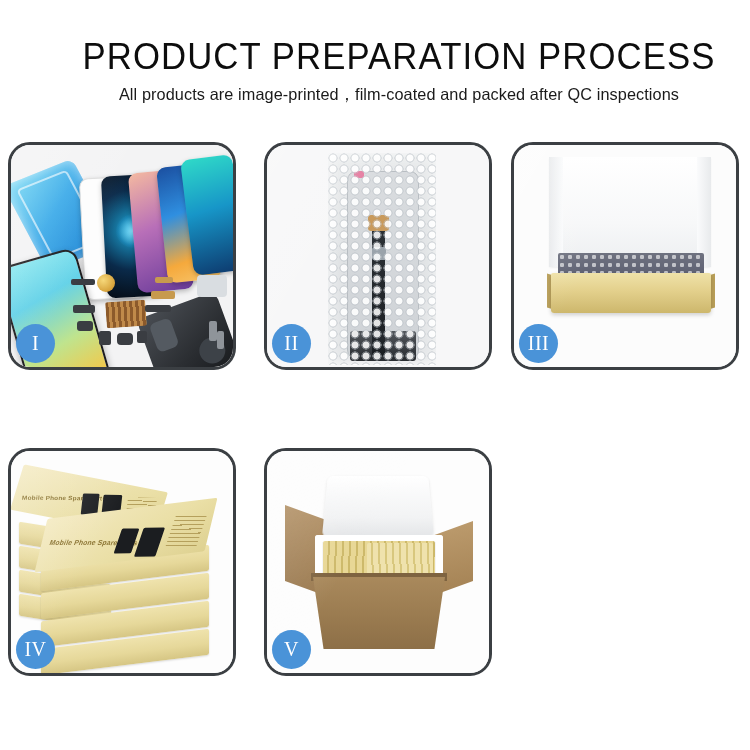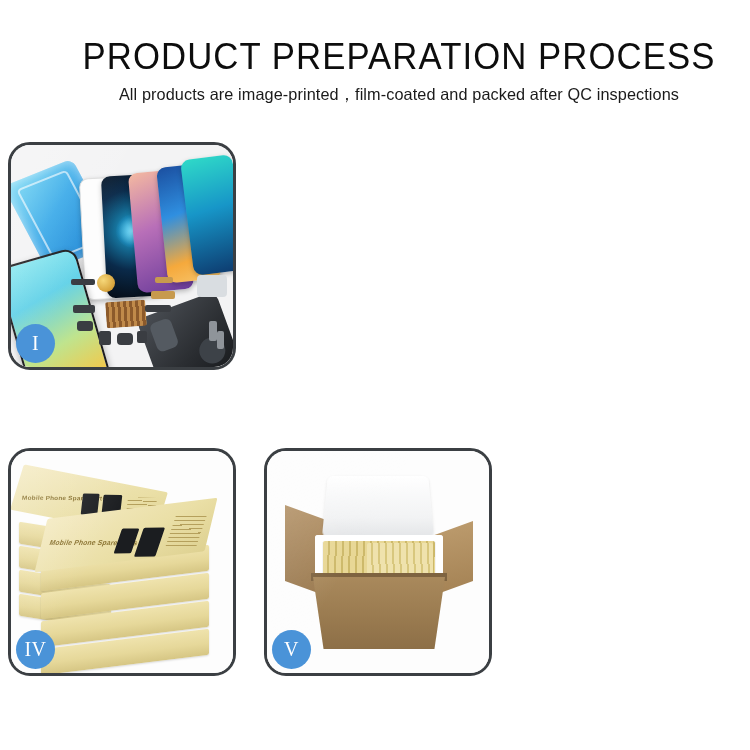--- a/index.html
+++ b/index.html
@@ -349,21 +349,51 @@
       <div class="p1-bit" style="left:144px;top:132px;width:18px;height:6px;background:#c79a4e;"></div>
       <div class="p1-bit" style="left:134px;top:160px;width:26px;height:7px;"></div>
       <div class="p1-bit" style="left:198px;top:176px;width:8px;height:20px;background:#8f949a;"></div>
       <div class="p1-bit" style="left:206px;top:186px;width:7px;height:18px;background:#8f949a;"></div>
       <div class="p1-bit" style="left:186px;top:130px;width:30px;height:22px;background:#d9dde1;border-radius:4px;"></div>
       <div class="sheen"></div>
     </div>
     <div class="badge">I</div>
   </div>
 
-
+  <div class="panel r0 c1">
+    <div class="scene">
+      <div class="p2-bg"></div>
+      <div class="p2-bag">
+        <div class="p2-screen"></div>
+        <div class="p2-flex"></div>
+        <div class="p2-conn"></div>
+        <div class="p2-conn2"></div>
+        <div class="p2-low"></div>
+        <div class="p2-tab"></div>
+        <div class="p2-bubbles"></div>
+      </div>
+      <div class="sheen"></div>
+    </div>
+    <div class="badge">II</div>
+  </div>
+
+  <div class="panel r0 c2">
+    <div class="scene">
+      <div class="p3-bg"></div>
+      <div class="p3-lid"></div>
+      <div class="p3-lid-l"></div>
+      <div class="p3-lid-r"></div>
+      <div class="p3-foam"></div>
+      <div class="p3-tray-lf"></div>
+      <div class="p3-tray-rf"></div>
+      <div class="p3-tray"></div>
+      <div class="sheen"></div>
+    </div>
+    <div class="badge">III</div>
+  </div>
 
   <div class="panel r1 c0">
     <div class="scene">
       <div class="p4-bg"></div>
 
       <div class="gbox" style="left:8px;top:78px;width:92px;height:22px;transform:skewY(9deg);"></div>
       <div class="gbox" style="left:8px;top:102px;width:92px;height:22px;transform:skewY(9deg);"></div>
       <div class="gbox" style="left:8px;top:126px;width:92px;height:22px;transform:skewY(9deg);"></div>
       <div class="gbox" style="left:8px;top:150px;width:92px;height:22px;transform:skewY(9deg);"></div>
 

